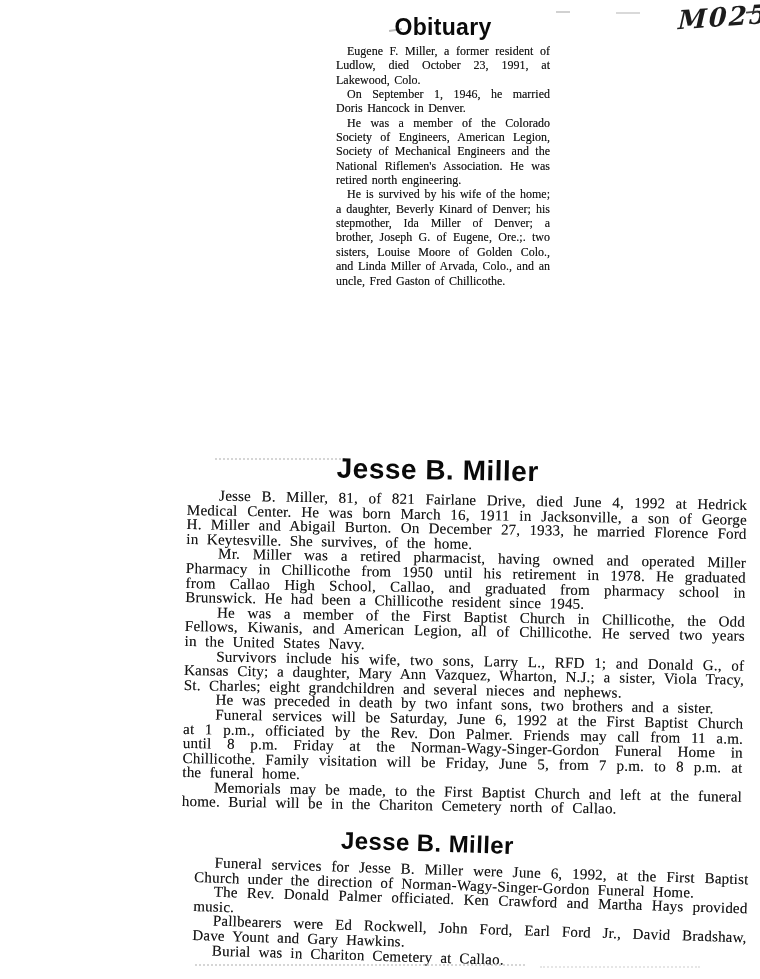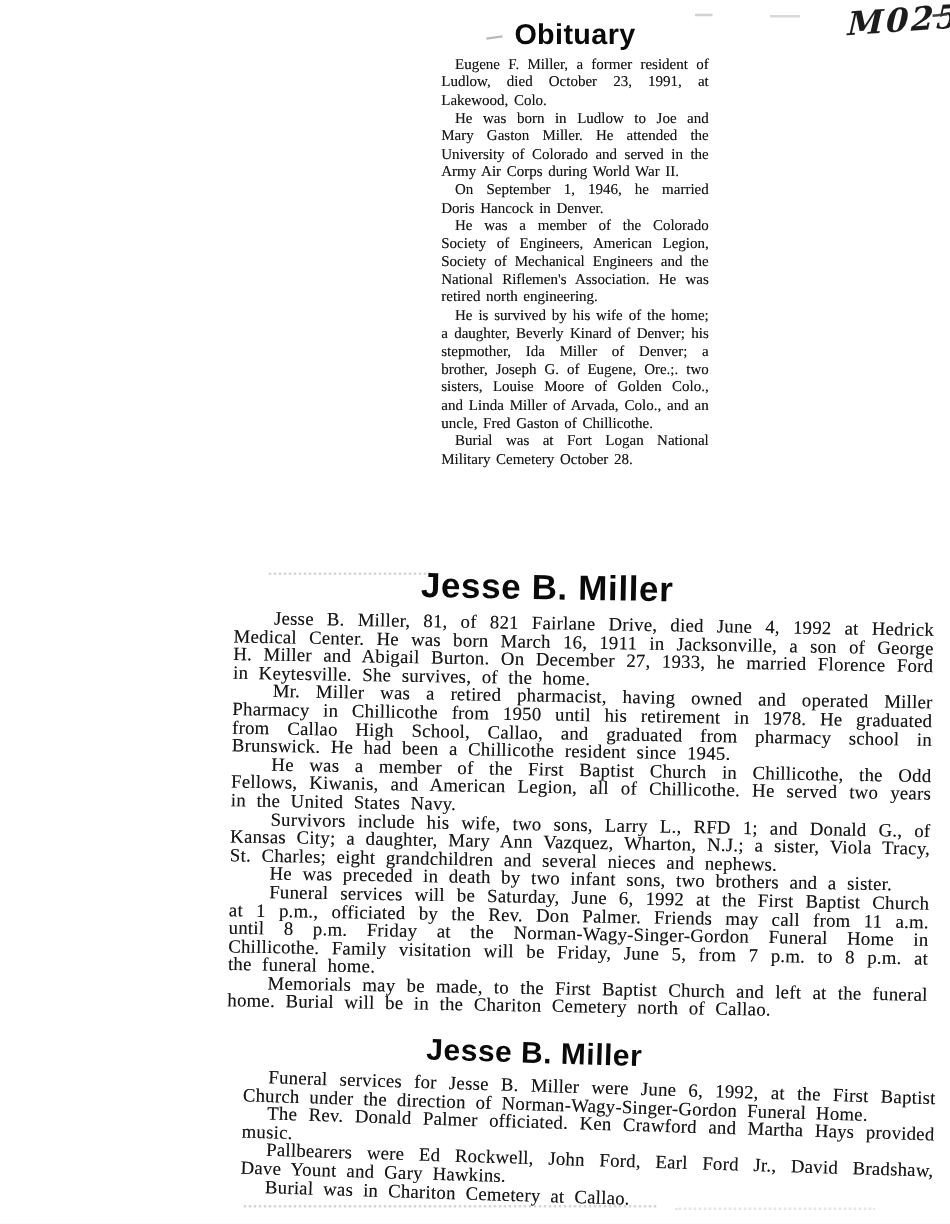--- a/index.html
+++ b/index.html
@@ -31,21 +31,21 @@
     font-style: italic;
     font-weight: 600;
     font-size: 26px;
     letter-spacing: 2px;
     color: #1c1c1c;
     transform: rotate(-4deg) skewX(-6deg);
   }
   
   .col1 {
     position: absolute;
-    left: 353px;
+    left: 336px;
     top: 14px;
     width: 214px;
   }
   .col1 .headline {
     font-size: 23px;
     letter-spacing: 0.3px;
     margin-bottom: 3px;
   }
   .col1 .body p {
     margin: 0;
@@ -127,25 +127,23 @@
   <div class="art art-over-5"></div>
 
   <div class="art art-tick-title"></div>
   <div class="art art-top-dash-1"></div>
   <div class="art art-top-dash-2"></div>
 
   <section class="col1">
     <h1 class="headline">Obituary</h1>
     <div class="body">
         <p>Eugene F. Miller, a former resident of Ludlow, died October 23, 1991, at Lakewood, Colo.</p>
-        <p>He was born in Ludlow to Joe and Mary Gaston Miller. He attended the University of Colorado and served in the Army Air Corps during World War II.</p>
         <p>On September 1, 1946, he married Doris Hancock in Denver.</p>
         <p>He was a member of the Colorado Society of Engineers, American Legion, Society of Mechanical Engineers and the National Riflemen's Association. He was retired north engineering.</p>
         <p>He is survived by his wife of the home; a daughter, Beverly Kinard of Denver; his stepmother, Ida Miller of Denver; a brother, Joseph G. of Eugene, Ore.;. two sisters, Louise Moore of Golden Colo., and Linda Miller of Arvada, Colo., and an uncle, Fred Gaston of Chillicothe.</p>
-        <p>Burial was at Fort Logan National Military Cemetery October 28.</p>
       </div>
   </section>
 
   <div class="dotted-line dots-mid"></div>
 
   <section class="obit2">
     <h1 class="headline">Jesse B. Miller</h1>
     <div class="body">
         <p>Jesse B. Miller, 81, of 821 Fairlane Drive, died June 4, 1992 at Hedrick Medical Center. He was born March 16, 1911 in Jacksonville, a son of George H. Miller and Abigail Burton. On December 27, 1933, he married Florence Ford in Keytesville. She survives, of the home.</p>
         <p>Mr. Miller was a retired pharmacist, having owned and operated Miller Pharmacy in Chillicothe from 1950 until his retirement in 1978. He graduated from Callao High School, Callao, and graduated from pharmacy school in Brunswick. He had been a Chillicothe resident since 1945.</p>

